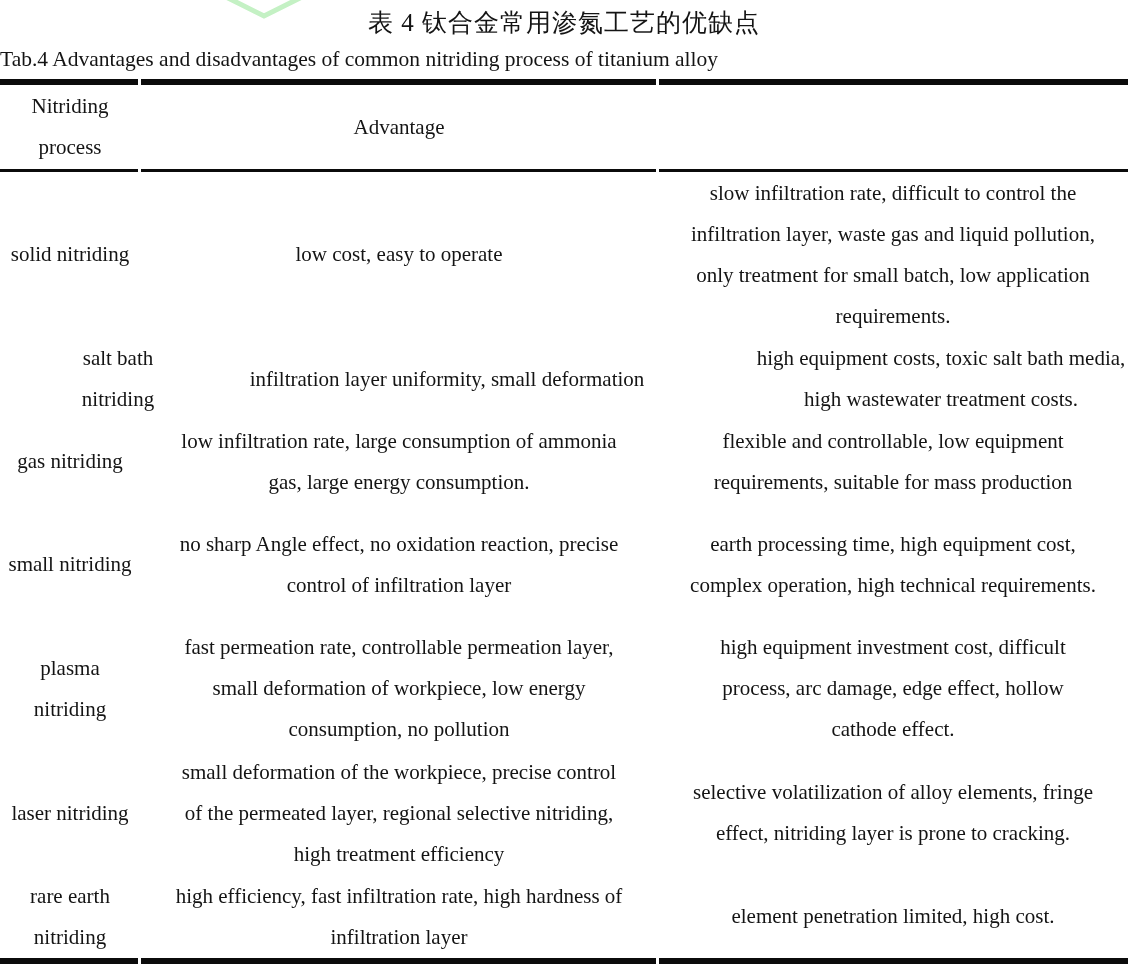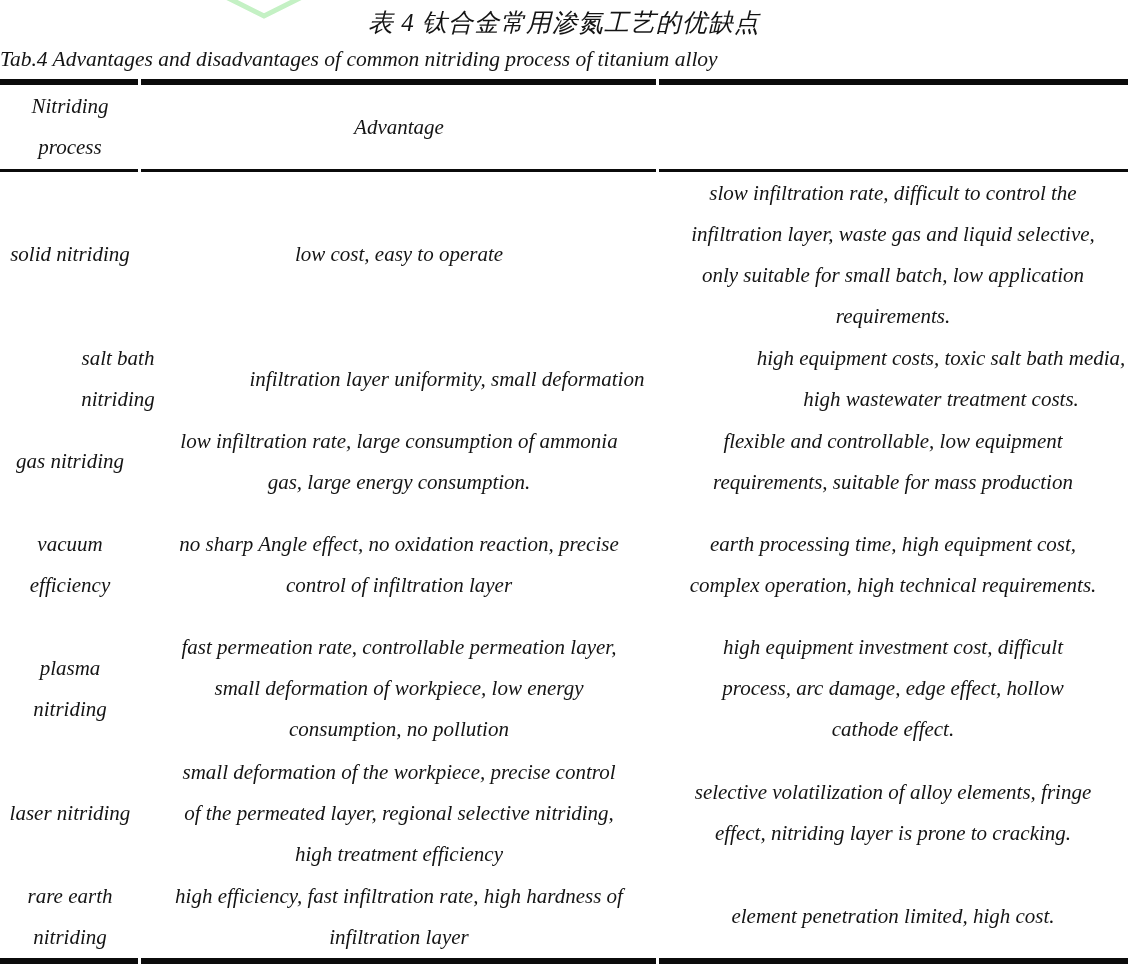--- a/index.html
+++ b/index.html
@@ -8,21 +8,21 @@
     background: #ffffff;
   }
   body {
     width: 1128px;
     height: 969px;
     overflow: hidden;
     font-family: "Liberation Serif", "DejaVu Serif", serif;
     color: #141414;
     position: relative;
   }
-  .page { position: relative; width: 1128px; height: 737px; font-style: italic; }
+  .page { position: relative; width: 1128px; height: 737px; }
 
   .chevron {
     position: absolute;
     top: -5px;
     left: 222px;
     width: 84px;
     height: 24px;
   }
 
   .title-zh {
@@ -112,37 +112,37 @@
 
     <div class="rule thin">
       <span class="seg c1"></span>
       <span class="seg c2"></span>
       <span class="seg c3"></span>
     </div>
 
     <div class="trow r0">
       <div class="cell proc">solid nitriding</div>
       <div class="cell adv">low cost, easy to operate</div>
-      <div class="cell dis">slow infiltration rate, difficult to control the infiltration layer, waste gas and liquid selective, only suitable for small batch, low application requirements.</div>
+      <div class="cell dis">slow infiltration rate, difficult to control the infiltration layer, waste gas and liquid pollution, only treatment for small batch, low application requirements.</div>
     </div>
 
     <div class="trow r1">
       <div class="cell proc">salt bath nitriding</div>
       <div class="cell adv">infiltration layer uniformity, small deformation</div>
       <div class="cell dis">high equipment costs, toxic salt bath media, high wastewater treatment costs.</div>
     </div>
 
     <div class="trow r2">
       <div class="cell proc">gas nitriding</div>
       <div class="cell dis">low infiltration rate, large consumption of ammonia gas, large energy consumption.</div>
       <div class="cell adv">flexible and controllable, low equipment requirements, suitable for mass production</div>
     </div>
 
     <div class="trow r3">
-      <div class="cell proc">vacuum efficiency</div>
+      <div class="cell proc">small nitriding</div>
       <div class="cell adv">no sharp Angle effect, no oxidation reaction, precise control of infiltration layer</div>
       <div class="cell dis">earth processing time, high equipment cost, complex operation, high technical requirements.</div>
     </div>
 
     <div class="trow r4">
       <div class="cell proc">plasma nitriding</div>
       <div class="cell adv">fast permeation rate, controllable permeation layer, small deformation of workpiece, low energy consumption, no pollution</div>
       <div class="cell dis">high equipment investment cost, difficult process, arc damage, edge effect, hollow cathode effect.</div>
     </div>
 

